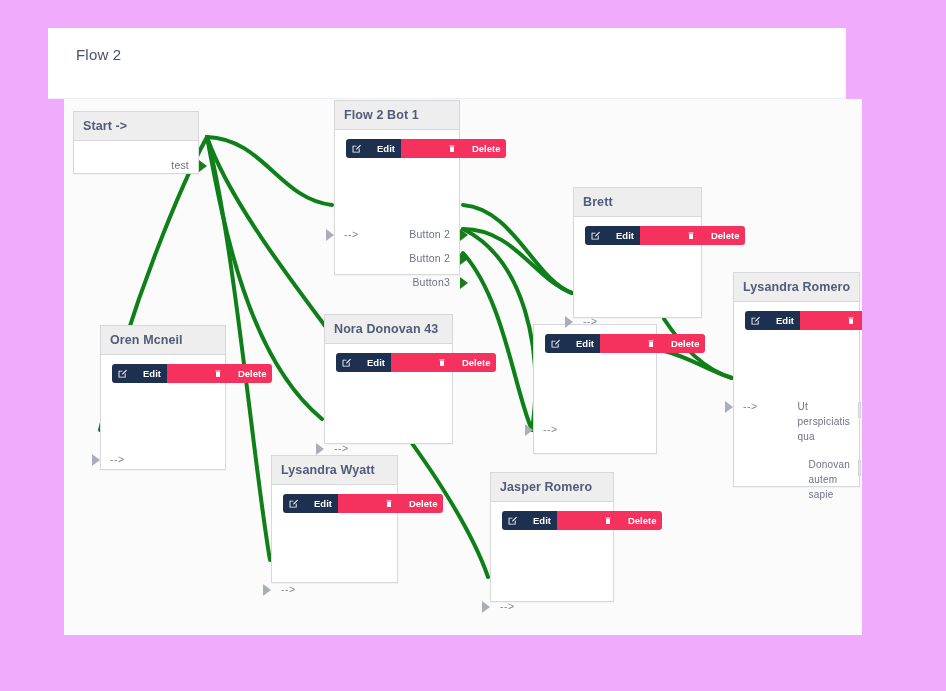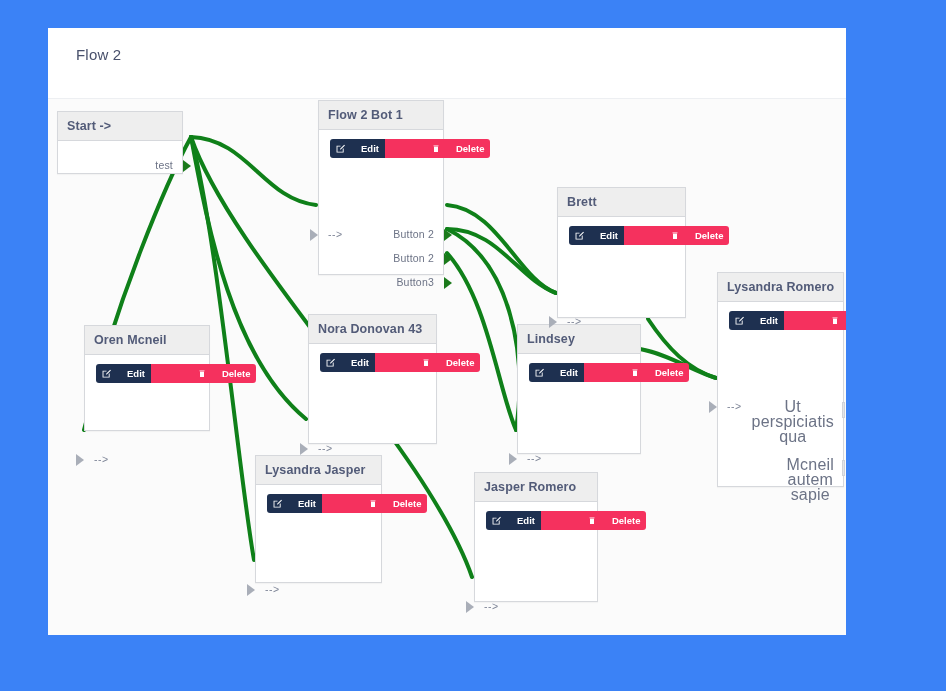--- a/index.html
+++ b/index.html
@@ -13,21 +13,21 @@
     font-family: "Liberation Sans", sans-serif;
     overflow: hidden;
     position: relative;
   }
 
   #app-root {
     position: absolute;
     left: 0; top: 0;
     width: 946px;
     height: 691px;
-    background: #3b82f6;
+    background: #f0abfc;
   }
 
   
   .flow-header {
     position: absolute;
     left: 48px;
     top: 28px;
     width: 798px;
     height: 71px;
     background: #ffffff;
@@ -39,21 +39,21 @@
     left: 28px;
     top: 18px;
     font-size: 15px;
     color: #48506b;
     letter-spacing: 0.2px;
   }
 
   
   .flow-canvas {
     position: absolute;
-    left: 48px;
+    left: 64px;
     top: 99px;
     width: 798px;
     height: 536px;
     background: #fbfbfb;
     overflow: hidden;
   }
   .edges-layer {
     position: absolute;
     left: 0; top: 0;
     width: 798px;
@@ -159,22 +159,22 @@
     position: absolute;
     width: 3px;
     height: 16px;
     background: #e3e5e9;
     border: 1px solid #d0d3d8;
     box-sizing: border-box;
   }
   .port-text-block {
     position: absolute;
     right: 9px;
-    text-align: center;
-    font-size: 16px;
+    text-align: left;
+    font-size: 10px;
     color: #6c7386;
     line-height: 15px;
     letter-spacing: 0.2px;
   }
 </style>
 </head>
 <body>
 
 <div id="app-root">
 
@@ -229,21 +229,21 @@
             <div class="port-in-marker" style="left: -9px; top: 99px;"></div>
             <div class="port-in" style="left: 9px; top: 98px;">--&gt;</div>
             <div class="port-out" style="top: 98px;">Button 2</div>
             <div class="port-out-marker" style="left: 125px; top: 99px;"></div>
             <div class="port-out" style="top: 122px;">Button 2</div>
             <div class="port-out-marker" style="left: 125px; top: 123px;"></div>
             <div class="port-out" style="top: 146px;">Button3</div>
             <div class="port-out-marker" style="left: 125px; top: 147px;"></div>
           </div>
         </div>
-        <div class="node" style="left: 36px; top: 226px; width: 126px; height: 106px;">
+        <div class="node" style="left: 36px; top: 226px; width: 126px; height: 145px;">
           <div class="node-header">
             <span class="node-title">Oren Mcneil</span>
           </div>
           <div class="node-body">
             <div class="btn-row">
               <div class="btn btn-edit">
                 <svg width="9" height="9" viewBox="0 0 16 16" fill="#ffffff">
                   <path d="M1 3h7v1.6H2.6v9H12V8h1.6v7H1V3z"></path>
                   <path d="M14.6 1.2 15.9 2.5 9 9.4l-2 0.7 0.7-2 6.9-6.9z"></path>
                 </svg>
@@ -279,21 +279,21 @@
                 </svg>
                 <span>Delete</span>
               </div>
             </div>
             <div class="port-in-marker" style="left: -9px; top: 99px;"></div>
             <div class="port-in" style="left: 9px; top: 98px;">--&gt;</div>
           </div>
         </div>
         <div class="node" style="left: 207px; top: 356px; width: 127px; height: 128px;">
           <div class="node-header">
-            <span class="node-title">Lysandra Jasper</span>
+            <span class="node-title">Lysandra Wyatt</span>
           </div>
           <div class="node-body">
             <div class="btn-row">
               <div class="btn btn-edit">
                 <svg width="9" height="9" viewBox="0 0 16 16" fill="#ffffff">
                   <path d="M1 3h7v1.6H2.6v9H12V8h1.6v7H1V3z"></path>
                   <path d="M14.6 1.2 15.9 2.5 9 9.4l-2 0.7 0.7-2 6.9-6.9z"></path>
                 </svg>
                 <span>Edit</span>
               </div>
@@ -326,23 +326,20 @@
                   <path d="M3 2h10v1.4H3V2zM4 4.4h8V15H4V4.4z"></path>
                 </svg>
                 <span>Delete</span>
               </div>
             </div>
             <div class="port-in-marker" style="left: -9px; top: 99px;"></div>
             <div class="port-in" style="left: 9px; top: 98px;">--&gt;</div>
           </div>
         </div>
         <div class="node" style="left: 469px; top: 225px; width: 124px; height: 130px;">
-          <div class="node-header">
-            <span class="node-title">Lindsey</span>
-          </div>
           <div class="node-body">
             <div class="btn-row">
               <div class="btn btn-edit">
                 <svg width="9" height="9" viewBox="0 0 16 16" fill="#ffffff">
                   <path d="M1 3h7v1.6H2.6v9H12V8h1.6v7H1V3z"></path>
                   <path d="M14.6 1.2 15.9 2.5 9 9.4l-2 0.7 0.7-2 6.9-6.9z"></path>
                 </svg>
                 <span>Edit</span>
               </div>
               <div class="btn btn-delete">
@@ -402,21 +399,21 @@
             </div>
             <div class="port-in-marker" style="left: -9px; top: 99px;"></div>
             <div class="port-in" style="left: 9px; top: 98px;">--&gt;</div>
             <div class="port-text-block" style="top: 97px;">
               <div>Ut</div>
               <div>perspiciatis</div>
               <div>qua</div>
             </div>
             <div class="port-out-stub" style="left: 124px; top: 100px;"></div>
             <div class="port-text-block" style="top: 155px;">
-              <div>Mcneil</div>
+              <div>Donovan</div>
               <div>autem</div>
               <div>sapie</div>
             </div>
             <div class="port-out-stub" style="left: 124px; top: 158px;"></div>
           </div>
         </div>
       </div>
   </div>
 
 </div>

